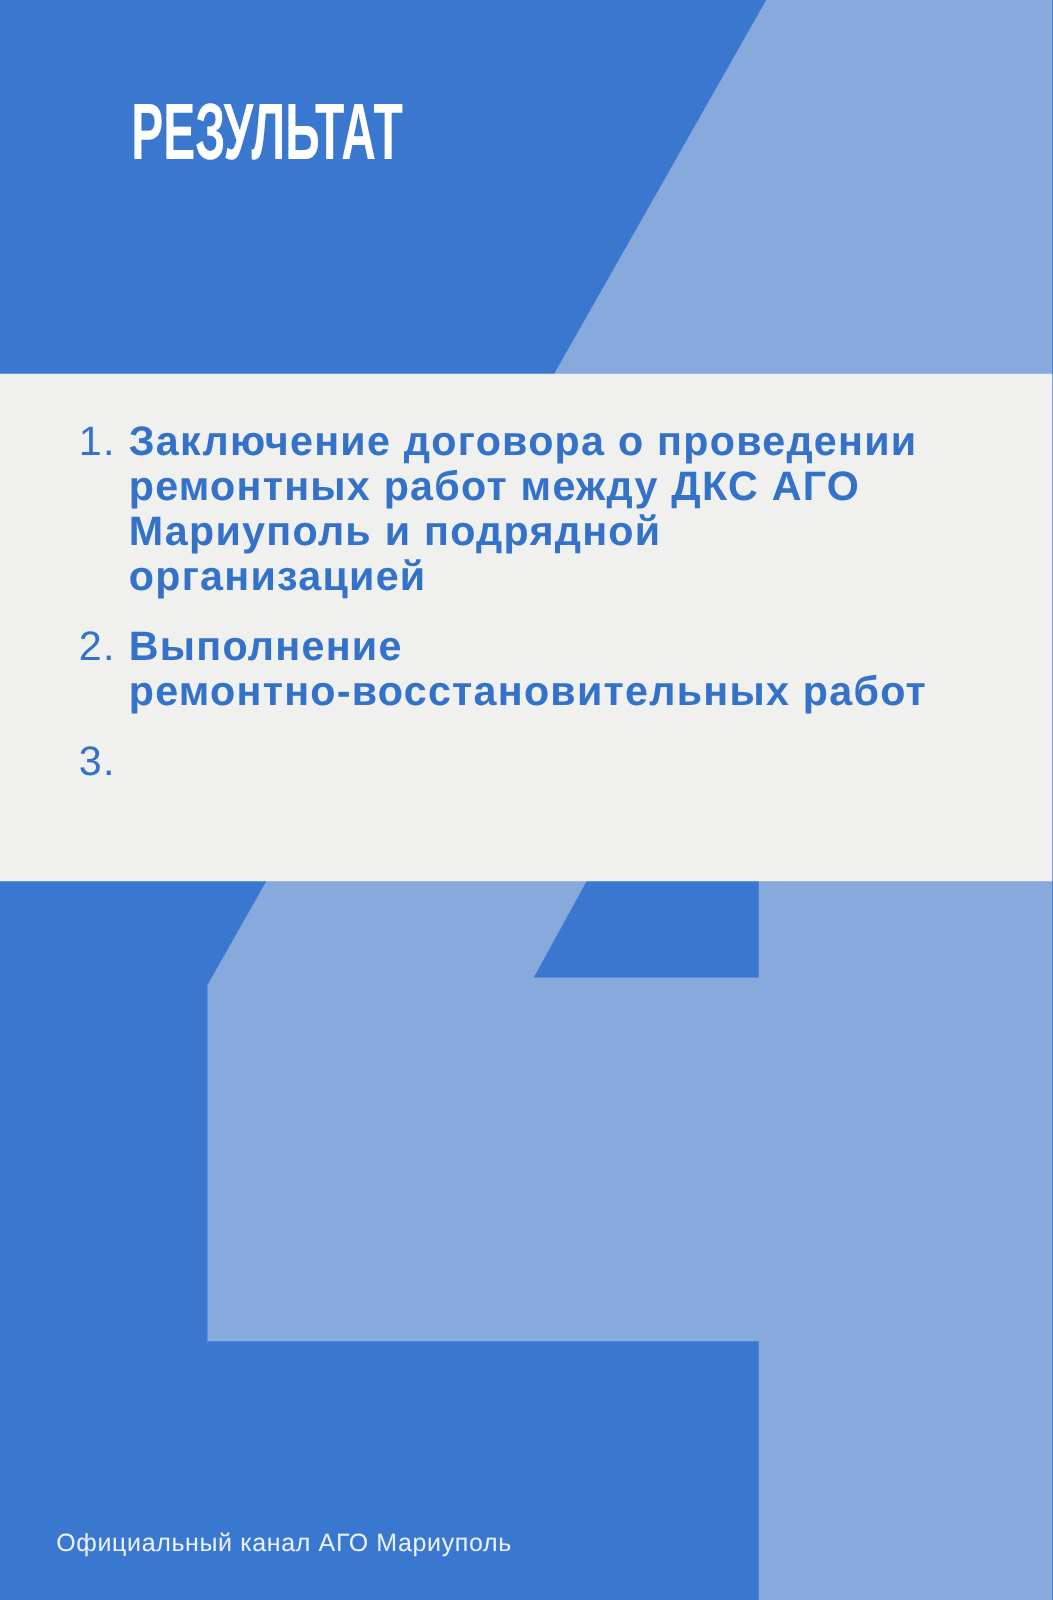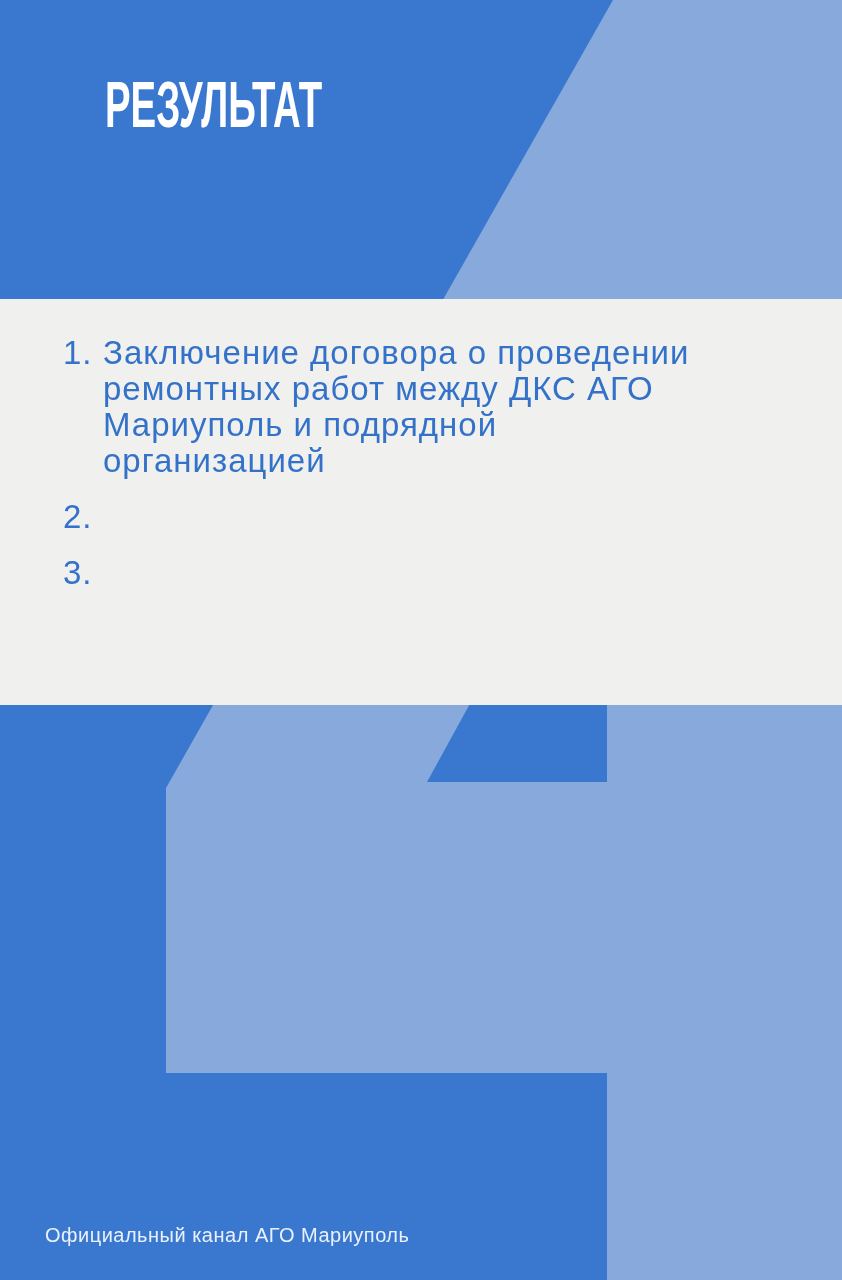--- a/index.html
+++ b/index.html
@@ -63,20 +63,21 @@
     line-height: 36px;
     letter-spacing: 1px;
     font-weight: 500;
   }
   .list-item-number {
     flex: 0 0 40px;
     width: 40px;
   }
   .list-item-text {
     white-space: pre;
+    font-weight: bold;
   }
 
   .footer-text {
     position: absolute;
     left: 45px;
     top: 1219px;
     font-size: 20px;
     line-height: 32px;
     letter-spacing: 0.5px;
     color: var(--footer_text);
@@ -100,20 +101,22 @@
     <div class="list-item">
       <span class="list-item-number">1.</span>
       <span class="list-item-text">Заключение договора о проведении
 ремонтных работ между ДКС АГО
 Мариуполь и подрядной
 организацией</span>
     </div>
 
     <div class="list-item">
       <span class="list-item-number">2.</span>
+      <span class="list-item-text">Выполнение
+ремонтно-восстановительных работ</span>
     </div>
 
     <div class="list-item">
       <span class="list-item-number">3.</span>
     </div>
 
   </div>
 
   <div class="footer-text">Официальный канал АГО Мариуполь</div>
 

